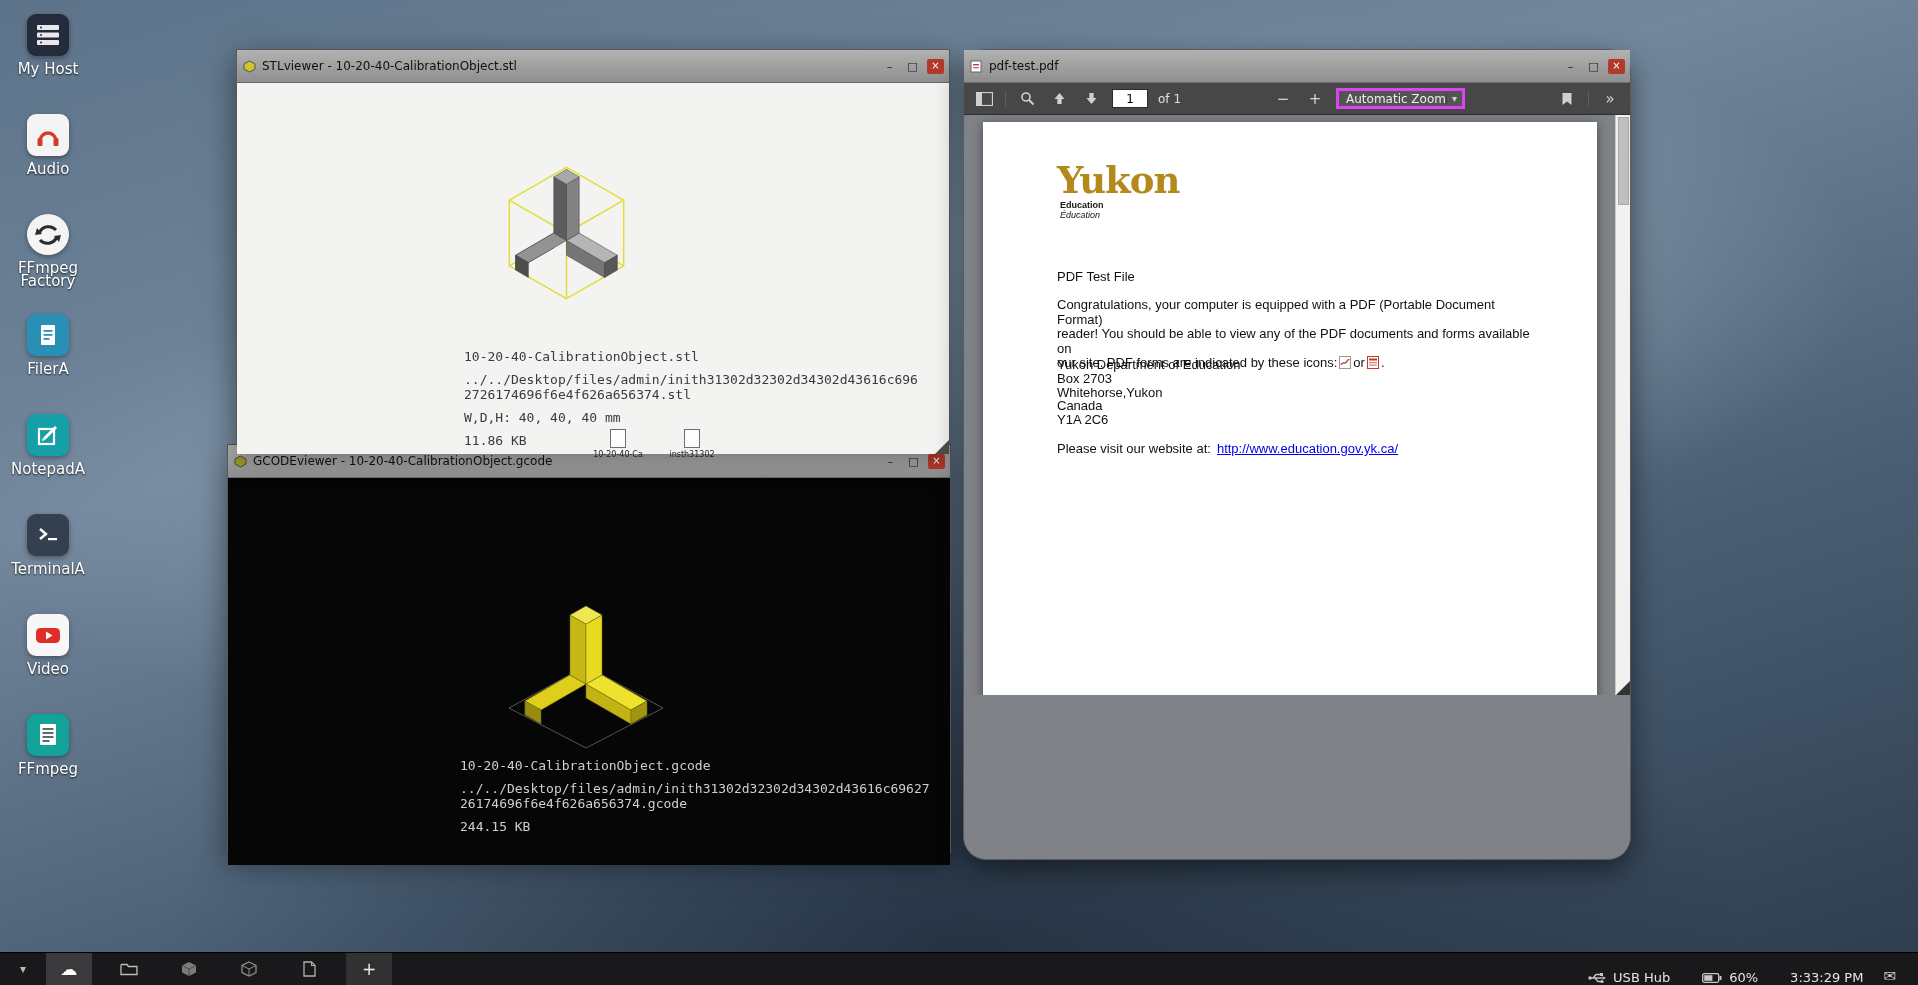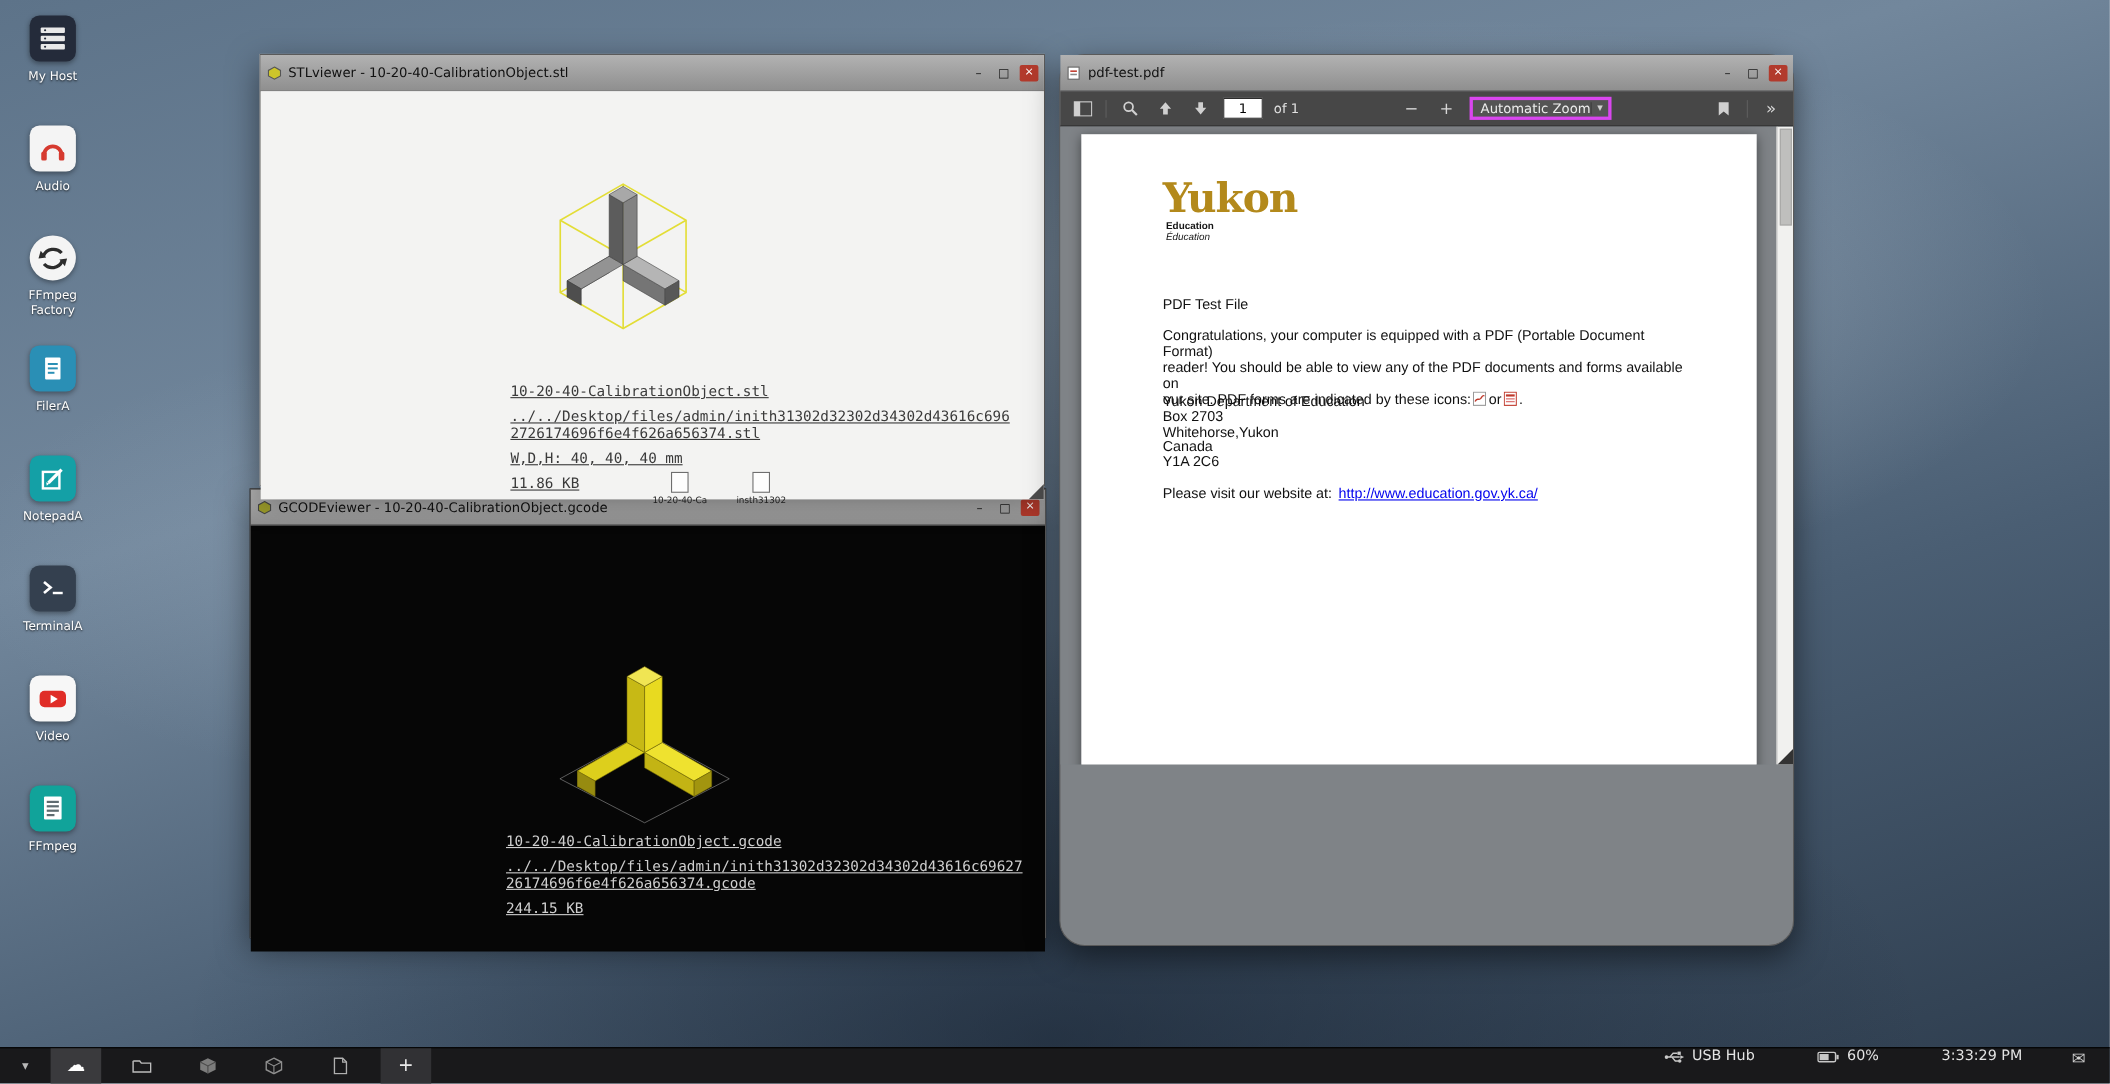--- a/index.html
+++ b/index.html
@@ -11,21 +11,21 @@
       radial-gradient(ellipse 900px 420px at 68% 28%, rgba(200,212,224,.38), transparent 62%),
       radial-gradient(ellipse 760px 340px at 22% 52%, rgba(170,188,205,.28), transparent 60%),
       radial-gradient(ellipse 1100px 520px at 50% 96%, rgba(16,26,40,.55), transparent 72%),
       linear-gradient(163deg, #5d7389 0%, #72879c 34%, #4a5e73 66%, #2d3c4d 100%);
   }
 
   
   .desk-icons { position:absolute; left:6px; top:14px; width:84px; }
   .desk-icon { width:84px; height:74px; margin-bottom:26px; display:flex; flex-direction:column; align-items:center; }
   .desk-icon .glyph { width:42px; height:42px; border-radius:9px; display:flex; align-items:center; justify-content:center; box-shadow:0 2px 5px rgba(0,0,0,.35); }
-  .desk-icon .lbl { margin-top:7px; font-size:11px; line-height:13px; color:#fff; text-align:center; text-shadow:0 1px 2px rgba(0,0,0,.85); }
+  .desk-icon .lbl { margin-top:7px; font-size:15px; line-height:13px; color:#fff; text-align:center; text-shadow:0 1px 2px rgba(0,0,0,.85); }
   .g-myhost  { background:#242b3a; }
   .g-audio   { background:#f4f4f4; }
   .g-ffmpeg  { background:#f4f4f4; border-radius:50% !important; }
   .g-filer   { background:#2a8fb5; }
   .g-notepad { background:#14a0a6; }
   .g-term    { background:#34404f; }
   .g-video   { background:#f7f7f7; }
   .g-writer  { background:#11a39a; }
 
   
@@ -35,21 +35,21 @@
   .app-ico { width:14px; height:14px; display:flex; align-items:center; justify-content:center; }
   .t-title { flex:1; font-size:12px; color:#101010; white-space:nowrap; overflow:hidden; }
   .t-btn { width:17px; height:15px; display:flex; align-items:center; justify-content:center;
            font-size:11px; line-height:1; color:#161616; cursor:default; }
   .t-btn.close { background:#b23a2c; color:#fff; border-radius:2px; font-size:10px; }
 
   
   #stl-window { left:236px; top:49px; width:714px; height:393px; z-index:30; background:#f3f3f2; }
   .stl-content { position:relative; height:371px; background:#f3f3f2; overflow:hidden; }
   .stl-object { position:absolute; left:222px; top:60px; }
-  .file-info { position:absolute; font-family:"DejaVu Sans Mono", monospace; font-size:13px; line-height:15px;text-decoration:underline; }
+  .file-info { position:absolute; font-family:"DejaVu Sans Mono", monospace; font-size:13px; line-height:15px; }
   .fi-dark { left:227px; top:266px; color:#3a3a3a; }
   .fi-path { margin-top:8px; word-break:break-all; }
   .fi-w1 { width:460px; }
   .fi-dims, .fi-size { margin-top:8px; }
   .grip { position:absolute; right:0; bottom:0; width:0; height:0;
           border-left:14px solid transparent; border-bottom:14px solid #4d4d4d; }
   .grip.dark { border-bottom-color:#333; }
 
   
   #bg-fragment { position:absolute; left:588px; top:429px; width:140px; height:40px; z-index:32; display:flex; gap:14px; }
@@ -99,21 +99,21 @@
 
   
   .taskbar { position:absolute; left:0; bottom:0; width:1918px; height:33px; background:#19191b;
              border-top:1px solid #000; display:flex; align-items:center; z-index:50; }
   .tb-left { display:flex; align-items:center; height:100%; }
   .tb-caret { width:46px; text-align:center; color:#b9b9b9; font-size:12px; }
   .tb-tile { width:46px; height:33px; margin-right:14px; display:flex; align-items:center; justify-content:center; }
   .tb-tile.active { background:#3a3a3d; }
   .tb-tile.add { background:#313134; color:#e8e8e8; font-size:17px; }
   .tb-cloud { color:#fff; font-size:17px; }
-  .tb-right { margin-left:auto; display:flex; align-items:flex-start; gap:27px; padding-right:22px; height:100%; }
+  .tb-right { margin-left:auto; display:flex; align-items:flex-end; gap:2px; padding-right:22px; height:100%; }
   .tb-group { display:flex; align-items:center; gap:7px; margin-left:30px; }
   .tb-text { font-size:13px; color:#e4e4e4; }
   .tb-env { font-size:15px; color:#cfcfcf; margin-left:18px; }
 </style>
 </head>
 <body>
 
 <div class="desk-icons">
 
   <div class="desk-icon">

